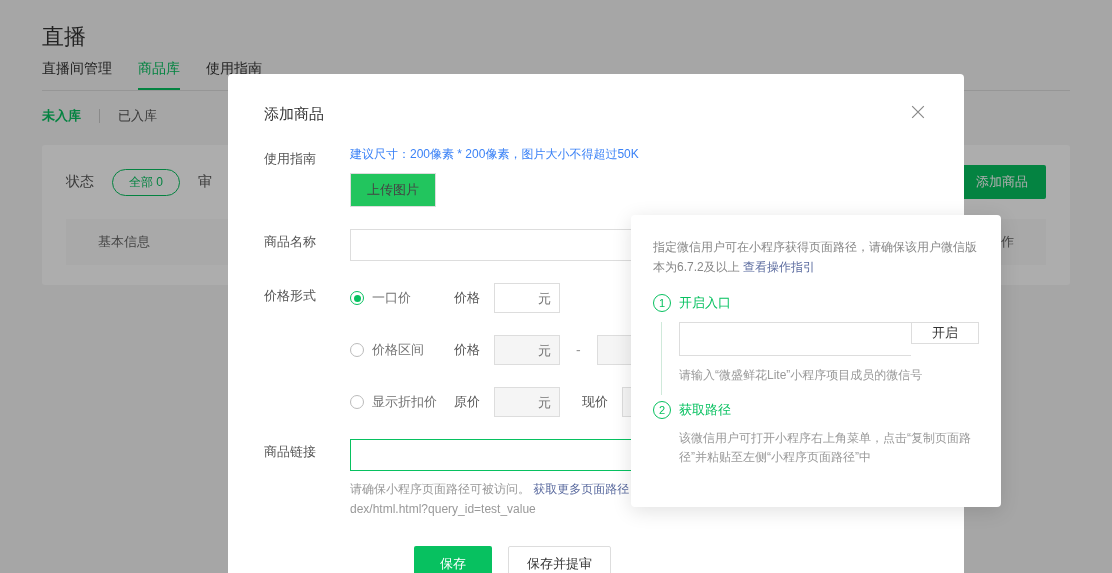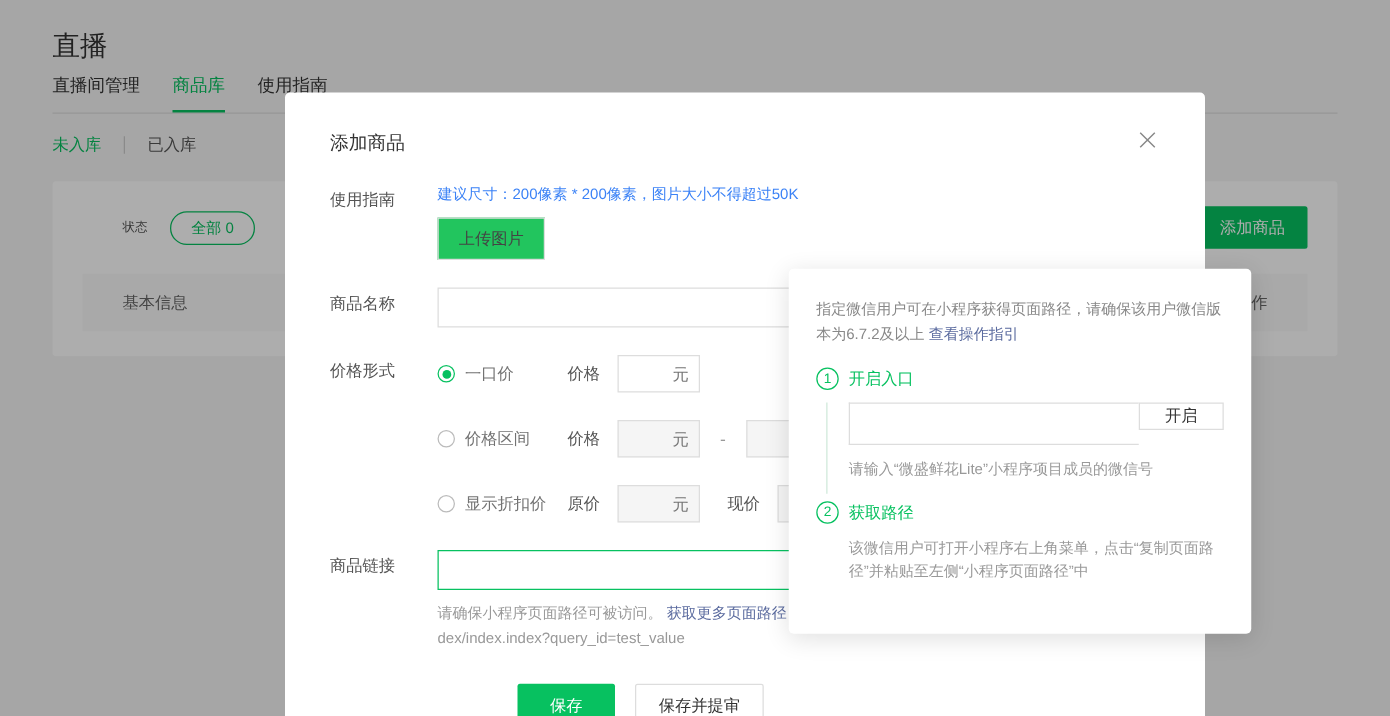--- a/index.html
+++ b/index.html
@@ -5,27 +5,27 @@
     * { margin:0; padding:0; box-sizing:border-box; font-family:-apple-system,"PingFang SC","Microsoft YaHei",sans-serif; }
     body { background:#f5f5f5; width:1112px; height:573px; position:relative; overflow:hidden; }
 
     .page { padding:22px 42px; }
     .page-title { font-size:22px; font-weight:500; color:#333; margin-bottom:8px; }
     .tabs { display:flex; gap:26px; border-bottom:1px solid #ddd; margin-bottom:16px; }
     .tab { font-size:14px; color:#333; padding-bottom:10px; cursor:pointer; }
     .tab.active { color:#07c160; border-bottom:2px solid #07c160; font-weight:500; }
     .subtabs { display:flex; gap:0; align-items:center; margin-bottom:20px; font-size:13px; }
     .subtab { color:#555; cursor:pointer; }
-    .subtab.active { color:#07c160; font-weight:400; }
+    .subtab.active { color:#07c160; font-weight:700; }
     .subtab-sep { width:1px; height:14px; background:#ccc; margin:0 18px; }
 
     .panel { background:#fff; border-radius:3px; padding:20px 24px; position:relative; }
     .filter-row { display:flex; align-items:center; justify-content:space-between; margin-bottom:20px; }
     .filter-left { display:flex; align-items:center; gap:18px; }
-    .filter-label { font-size:10px; color:#555;margin-left:32px; }
+    .filter-label { font-size:14px; color:#555; }
     .pill { border:1px solid #07c160; color:#07c160; border-radius:14px; padding:4px 16px; font-size:12px; cursor:pointer; }
     .add-btn { background:#07c160; color:#fff; border:none; padding:8px 18px; font-size:13px; border-radius:2px; cursor:pointer; }
 
     .table { background:#fafafa; margin-top:8px; }
     .th-row { display:flex; padding:14px 32px; font-size:13px; color:#666; justify-content:space-between; }
 
     .overlay { position:absolute; inset:0; background:rgba(0,0,0,.32); }
 
     .modal { position:absolute; background:#fff; border-radius:4px; left:228px; top:74px; width:736px; padding:28px 36px 30px; }
     .modal-head { display:flex; justify-content:space-between; align-items:center; margin-bottom:20px; }
@@ -176,21 +176,21 @@
     </div>
   </div>
 
   <div class="form-row tight">
     <div class="form-label">商品链接</div>
     <div class="form-body">
       <input class="text-input green" style="">
       <div class="helptext">
         <span>请确保小程序页面路径可被访问。</span>
         <span class="link">获取更多页面路径</span><span> 例</span><br>
-        <span>dex/index.index?query_id=test_value</span>
+        <span>dex/html.html?query_id=test_value</span>
       </div>
     </div>
   </div>
 
   <div class="modal-actions">
     <button class="btn-primary">保存</button>
     <button class="btn-secondary">保存并提审</button>
   </div>
 </div>
 

